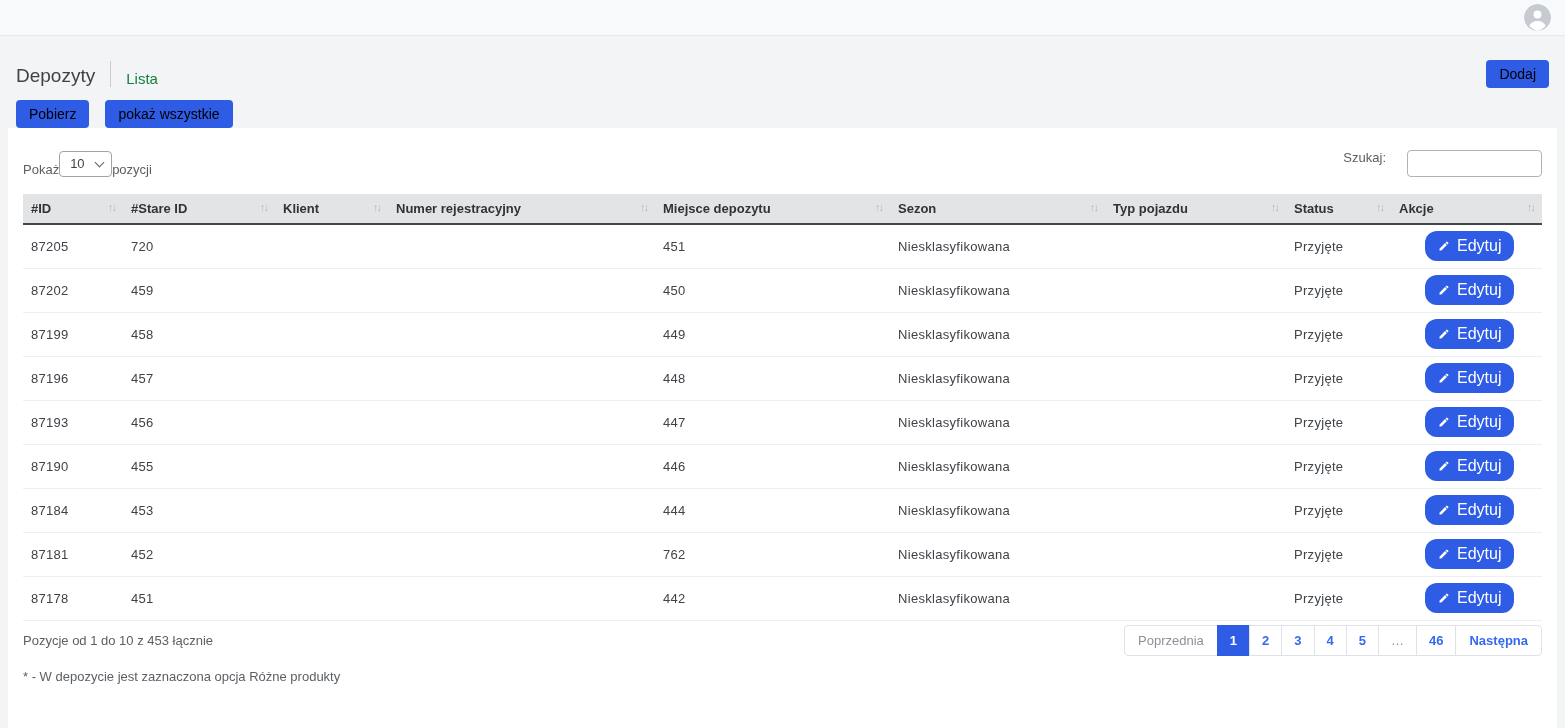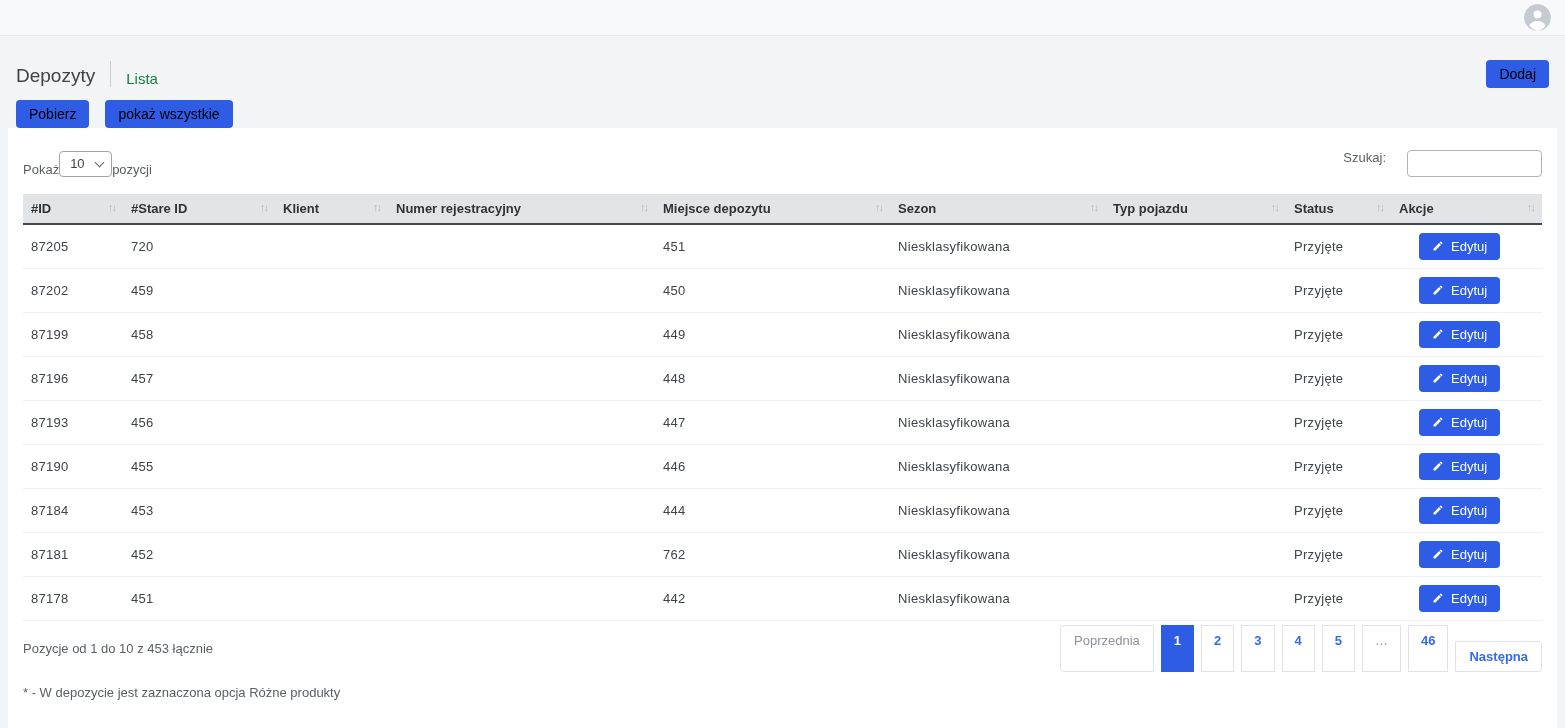--- a/index.html
+++ b/index.html
@@ -80,37 +80,37 @@
   }
   .sort-icon { float: right; color: #b4b9be; font-size: 11px; letter-spacing: -2px; font-weight: normal; }
   tbody td {
     height: 44px; padding: 0 8px;
     border-bottom: 1px solid #edeff1;
     font-size: 13px; color: #3e4348; letter-spacing: 0.3px;
     white-space: nowrap; overflow: hidden;
   }
   .edit-btn {
     display: inline-flex; align-items: center; gap: 7px;
-    background: #2e5ce5; color: #fff; border: none; border-radius: 4px;
-    font-family: "Liberation Sans", sans-serif; font-size: 13px;
-    padding: 6px 13px; margin-left: 20px; cursor: pointer;
+    background: #2e5ce5; color: #fff; border: none; border-radius: 12px;
+    font-family: "Liberation Sans", sans-serif; font-size: 16px;
+    padding: 6px 13px; margin-left: 26px; cursor: pointer;
   }
   .edit-btn svg { width: 12px; height: 12px; fill: #fff; }
 
   
   .table-footer { display: flex; align-items: center; justify-content: space-between; margin-top: 4px; }
   .info-text { font-size: 13px; color: #5b6065; }
-  .pagination { display: flex; gap: 8px; }
+  .pagination { display: flex; }
   .page-item {
     border: 1px solid #dfe3e7; margin-left: -1px; background: #fff;
     padding: 7px 12px; font-size: 13px; color: #3569f0; cursor: pointer;
     min-width: 25px; text-align: center; user-select: none;
   }
   .page-item.prev { color: #8d9298; border-radius: 4px 0 0 4px; margin-left: 0; padding: 7px 13px; }
-  .page-item.next { border-radius: 0 4px 4px 0; padding: 7px 13px; font-weight: bold; margin-top: 16px; }
+  .page-item.next { border-radius: 0 4px 4px 0; padding: 7px 13px; font-weight: bold; }
   .page-item.active { background: #2e5ce5; border-color: #2e5ce5; color: #fff; font-weight: bold; }
   .page-item.ellipsis { color: #8d9298; cursor: default; }
   .page-item.num { font-weight: bold; }
   .note-text { font-size: 13px; color: #5b6065; margin-top: 13px; }
 </style>
 </head>
 <body>
 
 <header class="topbar">
   <span>

